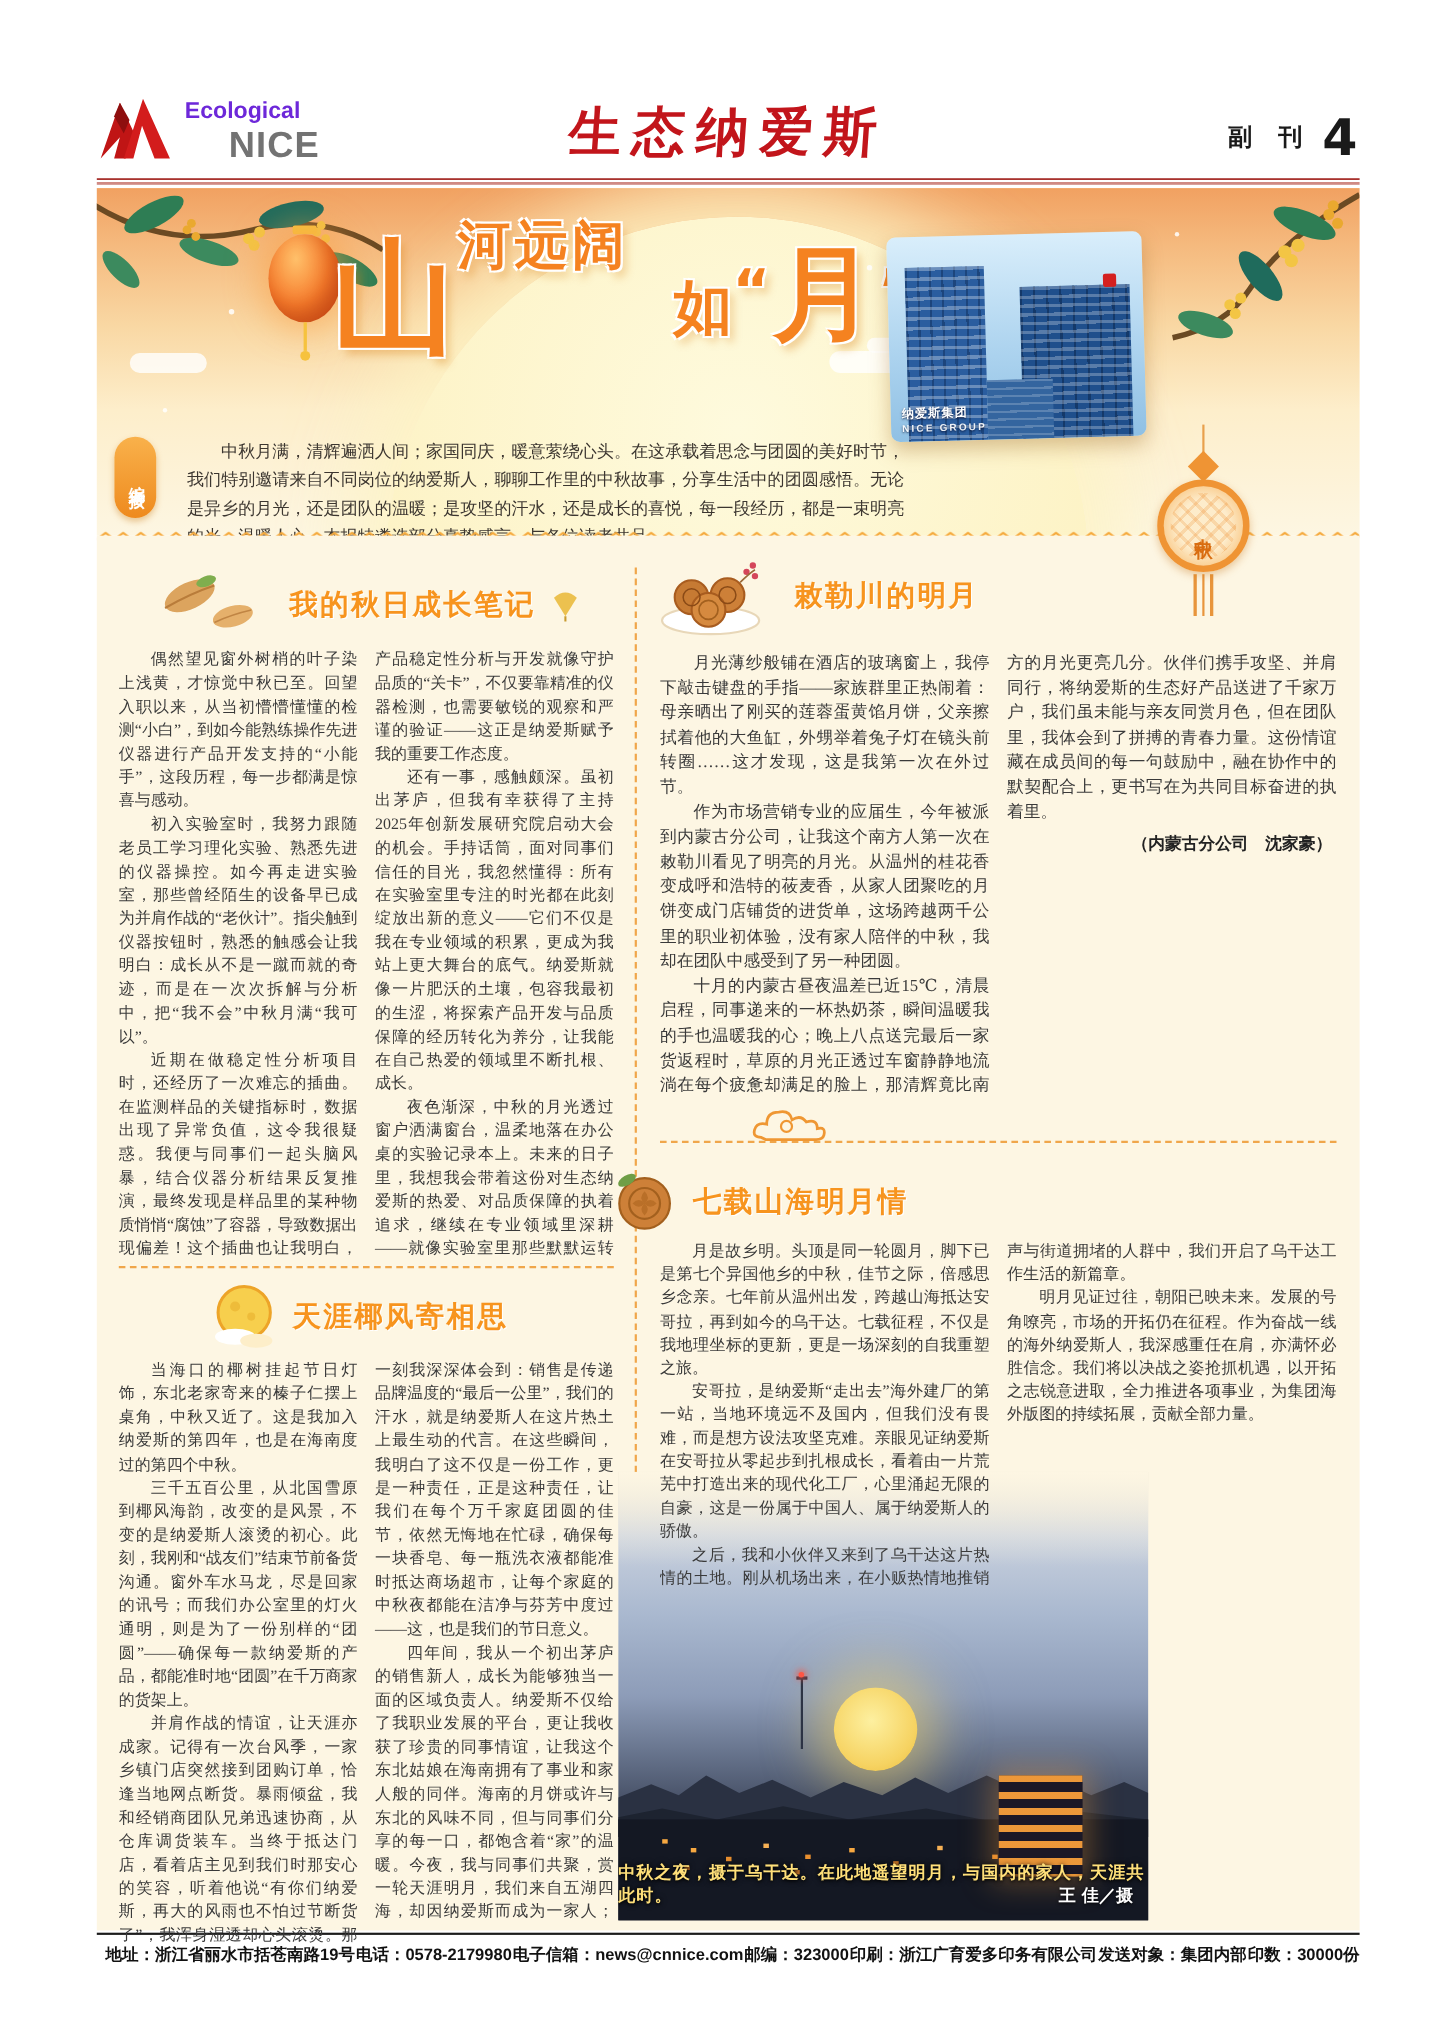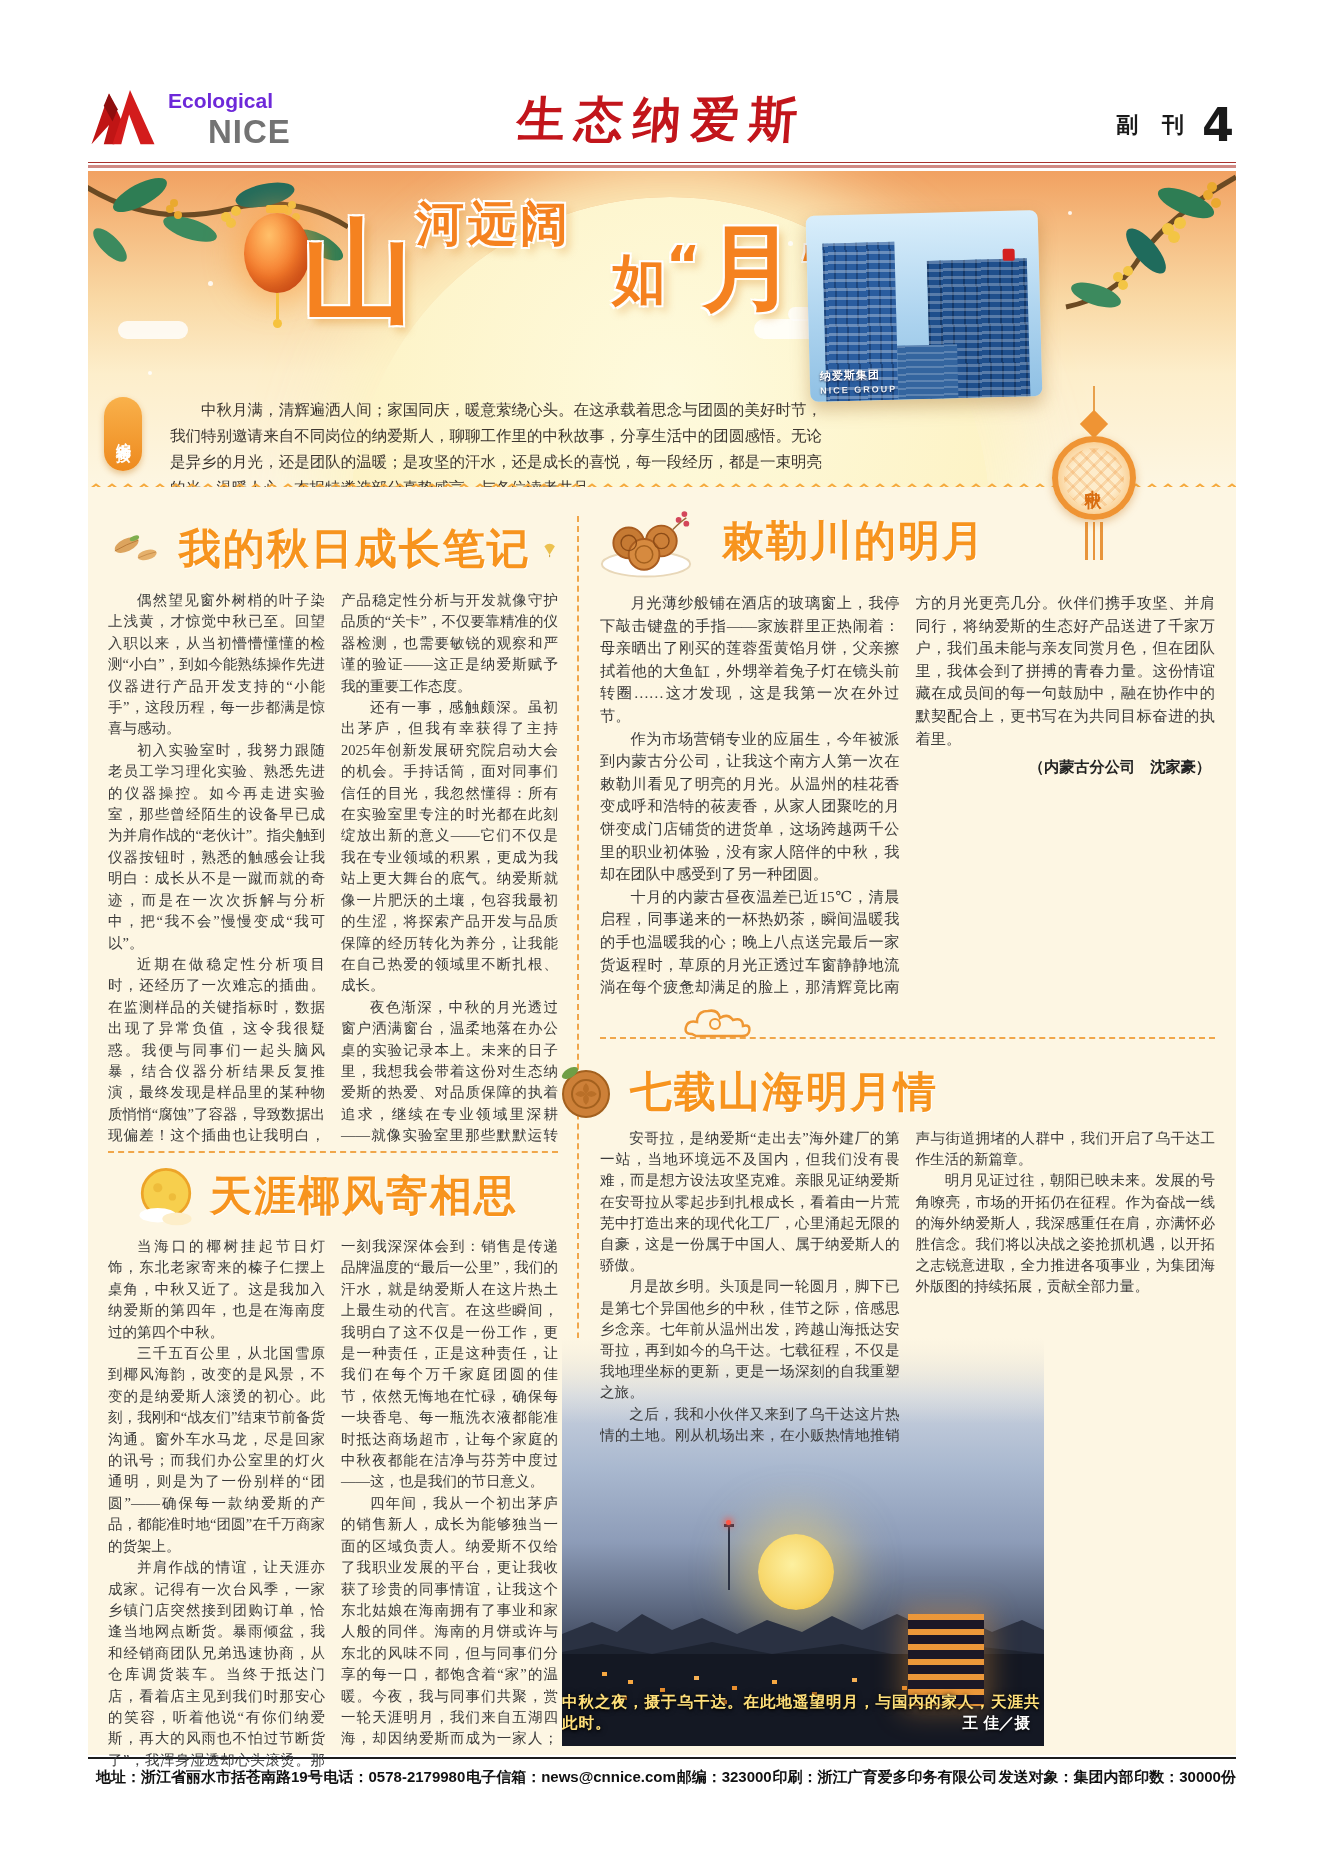--- a/index.html
+++ b/index.html
@@ -76,21 +76,21 @@
   
   .content-bg{position:absolute;left:88px;top:487px;width:1148px;height:1268px;background:#fdf6e3;}
   .vdiv{position:absolute;left:577px;top:516px;height:952px;border-left:2px dashed #f0a64a;z-index:0;}
   .hdiv{position:absolute;border-top:2px dashed #f0a64a;z-index:0;}
   .hdiv.left{left:108px;top:1151px;width:450px;}
   .hdiv.right{left:600px;top:1037px;width:615px;}
   .cloud-div{position:absolute;left:682px;top:1002px;z-index:1;}
 
   .article-title-row{position:absolute;display:flex;align-items:center;z-index:2;}
   .article-title{font-family:"DejaVu Sans","Liberation Sans",sans-serif;font-weight:bold;color:#f7941e;
-      font-size:42px;letter-spacing:2px;text-shadow:1px 1px 0 #fff;white-space:nowrap;}
+      font-size:26px;letter-spacing:2px;text-shadow:1px 1px 0 #fff;white-space:nowrap;}
   .article-text{position:absolute;column-count:2;column-fill:auto;text-align:justify;overflow:hidden;z-index:2;color:#3a3a3a;}
   .article-text .para{margin:0;text-indent:2em;}
   .article-text .byline{margin:6px 4px 0 0;text-align:right;font-weight:bold;font-family:"DejaVu Serif",serif;color:#222;}
   .t-a1{left:108px;top:514px;width:450px;height:70px;justify-content:center;}
   .x-a1{left:108px;top:590px;width:450px;height:560px;column-gap:16px;font-size:14.5px;line-height:21.4px;}
   .t-a2{left:598px;top:496px;width:520px;height:90px;}
   .x-a2{left:600px;top:592px;width:615px;height:424px;column-gap:16px;font-size:15.2px;line-height:22.6px;}
   .t-a3{left:110px;top:1162px;width:432px;height:68px;justify-content:center;}
   .x-a3{left:108px;top:1236px;width:450px;height:540px;column-gap:16px;font-size:14.5px;line-height:21.4px;}
   .t-a4{left:556px;top:1060px;width:520px;height:64px;}
@@ -295,21 +295,21 @@
       <ellipse cx="54" cy="8" rx="10" ry="5" fill="#7fae4e" transform="rotate(-20 54 8)"></ellipse>
     </svg>
     <h2 class="article-title">我的秋日成长笔记</h2>
     <svg width="34" height="34" viewBox="0 0 36 36" style="margin-left:10px;">
       <path d="M18 30 L7 12 Q18 2 29 12 Z" fill="#ecc14f"></path>
       <line x1="18" y1="30" x2="18" y2="35" stroke="#c89a2e" stroke-width="2"></line>
     </svg>
   </div>
   <div class="article-text x-a1">
     <p class="para">偶然望见窗外树梢的叶子染上浅黄，才惊觉中秋已至。回望入职以来，从当初懵懵懂懂的检测“小白”，到如今能熟练操作先进仪器进行产品开发支持的“小能手”，这段历程，每一步都满是惊喜与感动。</p>
-      <p class="para">初入实验室时，我努力跟随老员工学习理化实验、熟悉先进的仪器操控。如今再走进实验室，那些曾经陌生的设备早已成为并肩作战的“老伙计”。指尖触到仪器按钮时，熟悉的触感会让我明白：成长从不是一蹴而就的奇迹，而是在一次次拆解与分析中，把“我不会”慢慢变成“我可以”。</p>
+      <p class="para">初入实验室时，我努力跟随老员工学习理化实验、熟悉先进的仪器操控。如今再走进实验室，那些曾经陌生的设备早已成为并肩作战的“老伙计”。指尖触到仪器按钮时，熟悉的触感会让我明白：成长从不是一蹴而就的奇迹，而是在一次次拆解与分析中，把“我不会”中秋月满“我可以”。</p>
       <p class="para">近期在做稳定性分析项目时，还经历了一次难忘的插曲。在监测样品的关键指标时，数据出现了异常负值，这令我很疑惑。我便与同事们一起头脑风暴，结合仪器分析结果反复推演，最终发现是样品里的某种物质悄悄“腐蚀”了容器，导致数据出现偏差！这个插曲也让我明白，产品稳定性分析与开发就像守护品质的“关卡”，不仅要靠精准的仪器检测，也需要敏锐的观察和严谨的验证——这正是纳爱斯赋予我的重要工作态度。</p>
       <p class="para">还有一事，感触颇深。虽初出茅庐，但我有幸获得了主持2025年创新发展研究院启动大会的机会。手持话筒，面对同事们信任的目光，我忽然懂得：所有在实验室里专注的时光都在此刻绽放出新的意义——它们不仅是我在专业领域的积累，更成为我站上更大舞台的底气。纳爱斯就像一片肥沃的土壤，包容我最初的生涩，将探索产品开发与品质保障的经历转化为养分，让我能在自己热爱的领域里不断扎根、成长。</p>
       <p class="para">夜色渐深，中秋的月光透过窗户洒满窗台，温柔地落在办公桌的实验记录本上。未来的日子里，我想我会带着这份对生态纳爱斯的热爱、对品质保障的执着追求，继续在专业领域里深耕——就像实验室里那些默默运转的先进仪器，始终保持精准，始终奔赴热爱。</p>
   </div>
 
   <div class="article-title-row t-a2">
     <svg width="96" height="82" viewBox="0 0 100 84">
       <ellipse cx="50" cy="66" rx="46" ry="13" fill="#ffffff" stroke="#e8d7b8" stroke-width="2"></ellipse>
       <circle cx="32" cy="44" r="16" fill="#c67a33" stroke="#a85c1f" stroke-width="2"></circle>
       <circle cx="66" cy="42" r="16" fill="#cd8038" stroke="#a85c1f" stroke-width="2"></circle>
@@ -353,22 +353,22 @@
   <div class="article-title-row t-a4">
     <svg width="60" height="58" viewBox="0 0 60 58">
       <circle cx="30" cy="31" r="23" fill="#cd8038" stroke="#a3601e" stroke-width="2"></circle>
       <circle cx="30" cy="31" r="14" fill="none" stroke="#a3601e" stroke-width="2"></circle>
       <path d="M30 20 Q36 26 30 31 Q24 26 30 20 M30 42 Q36 36 30 31 Q24 36 30 42 M19 31 Q25 25 30 31 Q25 37 19 31 M41 31 Q35 25 30 31 Q35 37 41 31" fill="#b96f28"></path>
       <ellipse cx="14" cy="10" rx="9" ry="4.5" fill="#6f9e46" transform="rotate(-30 14 10)"></ellipse>
     </svg>
     <h2 class="article-title" style="margin-left:14px;">七载山海明月情</h2>
   </div>
   <div class="article-text x-a4">
-    <p class="para">安哥拉，是纳爱斯“走出去”海外建厂的第一站，当地环境远不及国内，但我们没有畏难，而是想方设法攻坚克难。亲眼见证纳爱斯在安哥拉从零起步到扎根成长，看着由一片荒芜中打造出来的现代化工厂，心里涌起无限的自豪，这是一份属于中国人、属于纳爱斯人的骄傲。</p>
-      <p class="para">月是故乡明。头顶是同一轮圆月，脚下已是第七个异国他乡的中秋，佳节之际，倍感思乡念亲。七年前从温州出发，跨越山海抵达安哥拉，再到如今的乌干达。七载征程，不仅是我地理坐标的更新，更是一场深刻的自我重塑之旅。</p>
+    <p class="para">月是故乡明。头顶是同一轮圆月，脚下已是第七个异国他乡的中秋，佳节之际，倍感思乡念亲。七年前从温州出发，跨越山海抵达安哥拉，再到如今的乌干达。七载征程，不仅是我地理坐标的更新，更是一场深刻的自我重塑之旅。</p>
+      <p class="para">安哥拉，是纳爱斯“走出去”海外建厂的第一站，当地环境远不及国内，但我们没有畏难，而是想方设法攻坚克难。亲眼见证纳爱斯在安哥拉从零起步到扎根成长，看着由一片荒芜中打造出来的现代化工厂，心里涌起无限的自豪，这是一份属于中国人、属于纳爱斯人的骄傲。</p>
       <p class="para">之后，我和小伙伴又来到了乌干达这片热情的土地。刚从机场出来，在小贩热情地推销声与街道拥堵的人群中，我们开启了乌干达工作生活的新篇章。</p>
       <p class="para">明月见证过往，朝阳已映未来。发展的号角嘹亮，市场的开拓仍在征程。作为奋战一线的海外纳爱斯人，我深感重任在肩，亦满怀必胜信念。我们将以决战之姿抢抓机遇，以开拓之志锐意进取，全力推进各项事业，为集团海外版图的持续拓展，贡献全部力量。</p>
   </div>
 
   <div class="photo">
     <div class="photo-sky"></div>
     <div class="photo-moon"></div>
     <svg class="photo-hills" viewBox="0 0 482 96" preserveAspectRatio="none">
       <path d="M0 60 L30 48 L55 58 L80 40 L110 56 L140 44 L175 60 L205 46 L240 58 L270 42 L300 56 L335 40 L365 54 L400 44 L430 58 L460 46 L482 56 L482 96 L0 96 Z" fill="#2a3142"></path>
       <path d="M0 78 L40 70 L90 80 L150 68 L210 80 L280 70 L340 82 L410 72 L482 80 L482 96 L0 96 Z" fill="#1d2330"></path>

